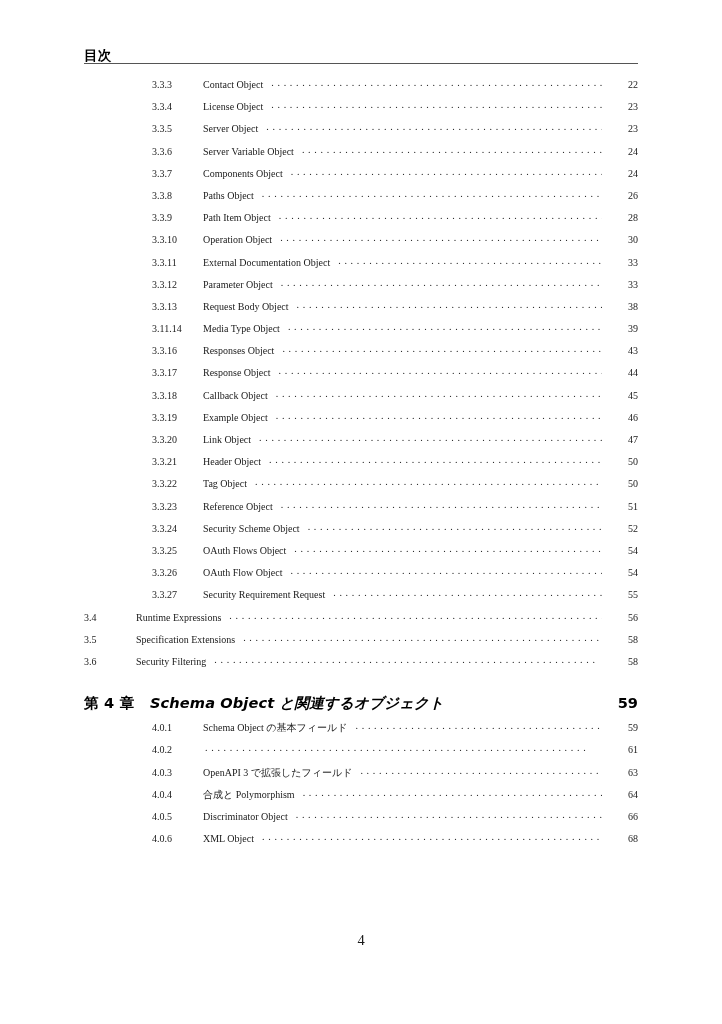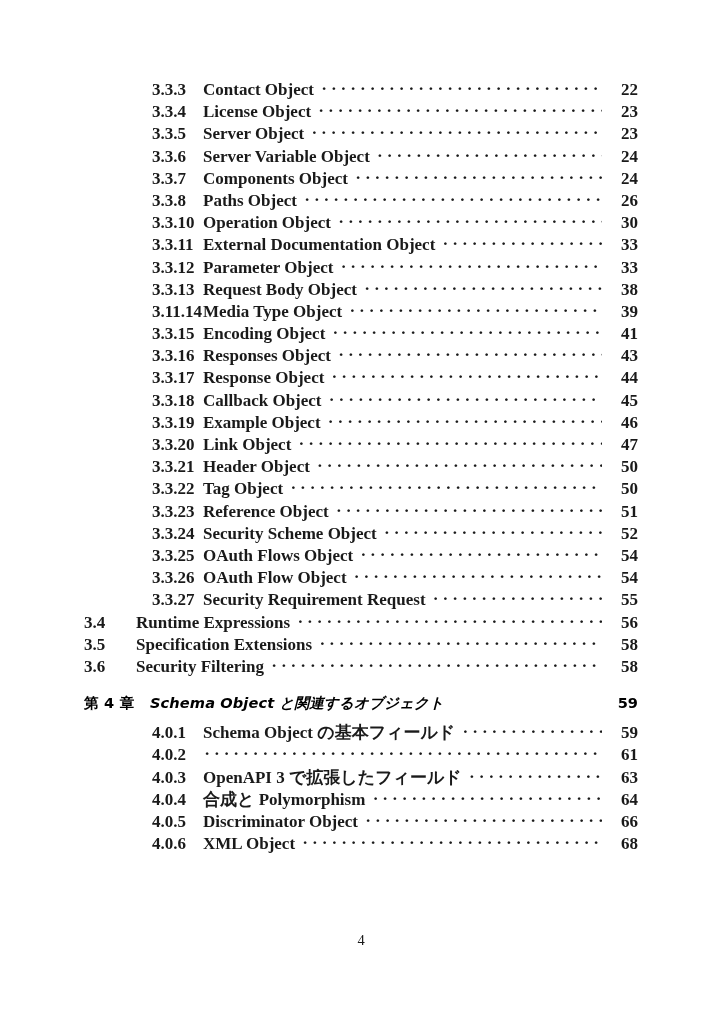--- a/index.html
+++ b/index.html
@@ -52,23 +52,22 @@
     position: absolute;
     left: 84px;
     top: 78px;
     width: 554px;
   }
 
   .toc-row {
     display: flex;
     align-items: baseline;
     height: 22.2px;
-    font-size: 17px;
+    font-size: 10px;
     white-space: nowrap;
-    font-weight: bold;
   }
 
   
   .num {
     flex: 0 0 auto;
     text-align: left;
   }
   
   .lvl-section .num {
     width: 52px;
@@ -144,20 +143,24 @@
     text-align: center;
     font-size: 14.5px;
     color: #1a1a1a;
   }
 </style>
 </head>
 <body>
 
 <div class="page">
 
+  <div class="page-header">
+    <div class="header-title">目次</div>
+    <div class="rule"></div>
+  </div>
 
   <div class="toc" id="toc-list">
       <div class="toc-row lvl-sub">
         <span class="num">3.3.3</span>
         <span class="title">Contact Object</span>
         <span class="leader"></span>
         <span class="pageno">22</span>
       </div>
       <div class="toc-row lvl-sub">
         <span class="num">3.3.4</span>
@@ -183,20 +186,26 @@
         <span class="leader"></span>
         <span class="pageno">24</span>
       </div>
       <div class="toc-row lvl-sub">
         <span class="num">3.3.8</span>
         <span class="title">Paths Object</span>
         <span class="leader"></span>
         <span class="pageno">26</span>
       </div>
       <div class="toc-row lvl-sub">
+        <span class="num">3.3.9</span>
+        <span class="title">Path Item Object</span>
+        <span class="leader"></span>
+        <span class="pageno">28</span>
+      </div>
+      <div class="toc-row lvl-sub">
         <span class="num">3.3.10</span>
         <span class="title">Operation Object</span>
         <span class="leader"></span>
         <span class="pageno">30</span>
       </div>
       <div class="toc-row lvl-sub">
         <span class="num">3.3.11</span>
         <span class="title">External Documentation Object</span>
         <span class="leader"></span>
         <span class="pageno">33</span>
@@ -211,26 +220,20 @@
         <span class="num">3.3.13</span>
         <span class="title">Request Body Object</span>
         <span class="leader"></span>
         <span class="pageno">38</span>
       </div>
       <div class="toc-row lvl-sub">
         <span class="num">3.11.14</span>
         <span class="title">Media Type Object</span>
         <span class="leader"></span>
         <span class="pageno">39</span>
-      </div>
-      <div class="toc-row lvl-sub">
-        <span class="num">3.3.15</span>
-        <span class="title">Encoding Object</span>
-        <span class="leader"></span>
-        <span class="pageno">41</span>
       </div>
       <div class="toc-row lvl-sub">
         <span class="num">3.3.16</span>
         <span class="title">Responses Object</span>
         <span class="leader"></span>
         <span class="pageno">43</span>
       </div>
       <div class="toc-row lvl-sub">
         <span class="num">3.3.17</span>
         <span class="title">Response Object</span>

